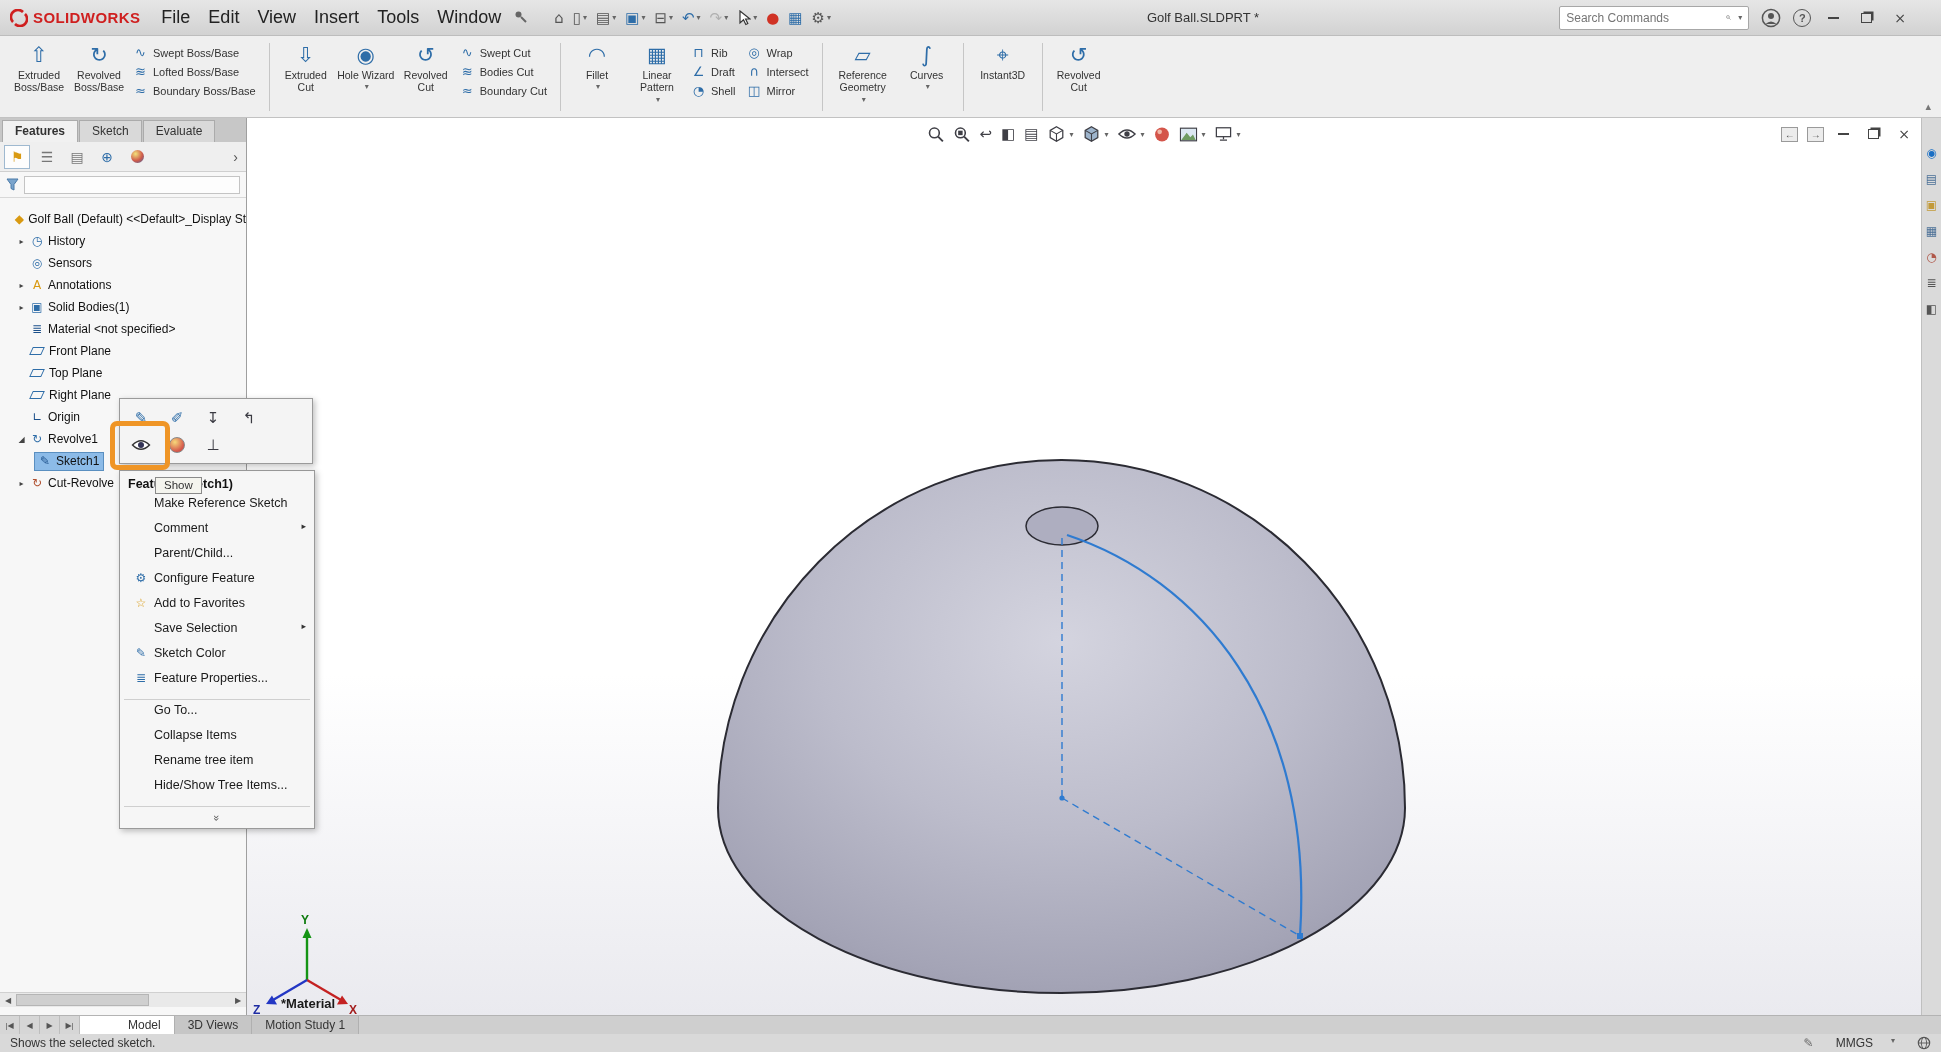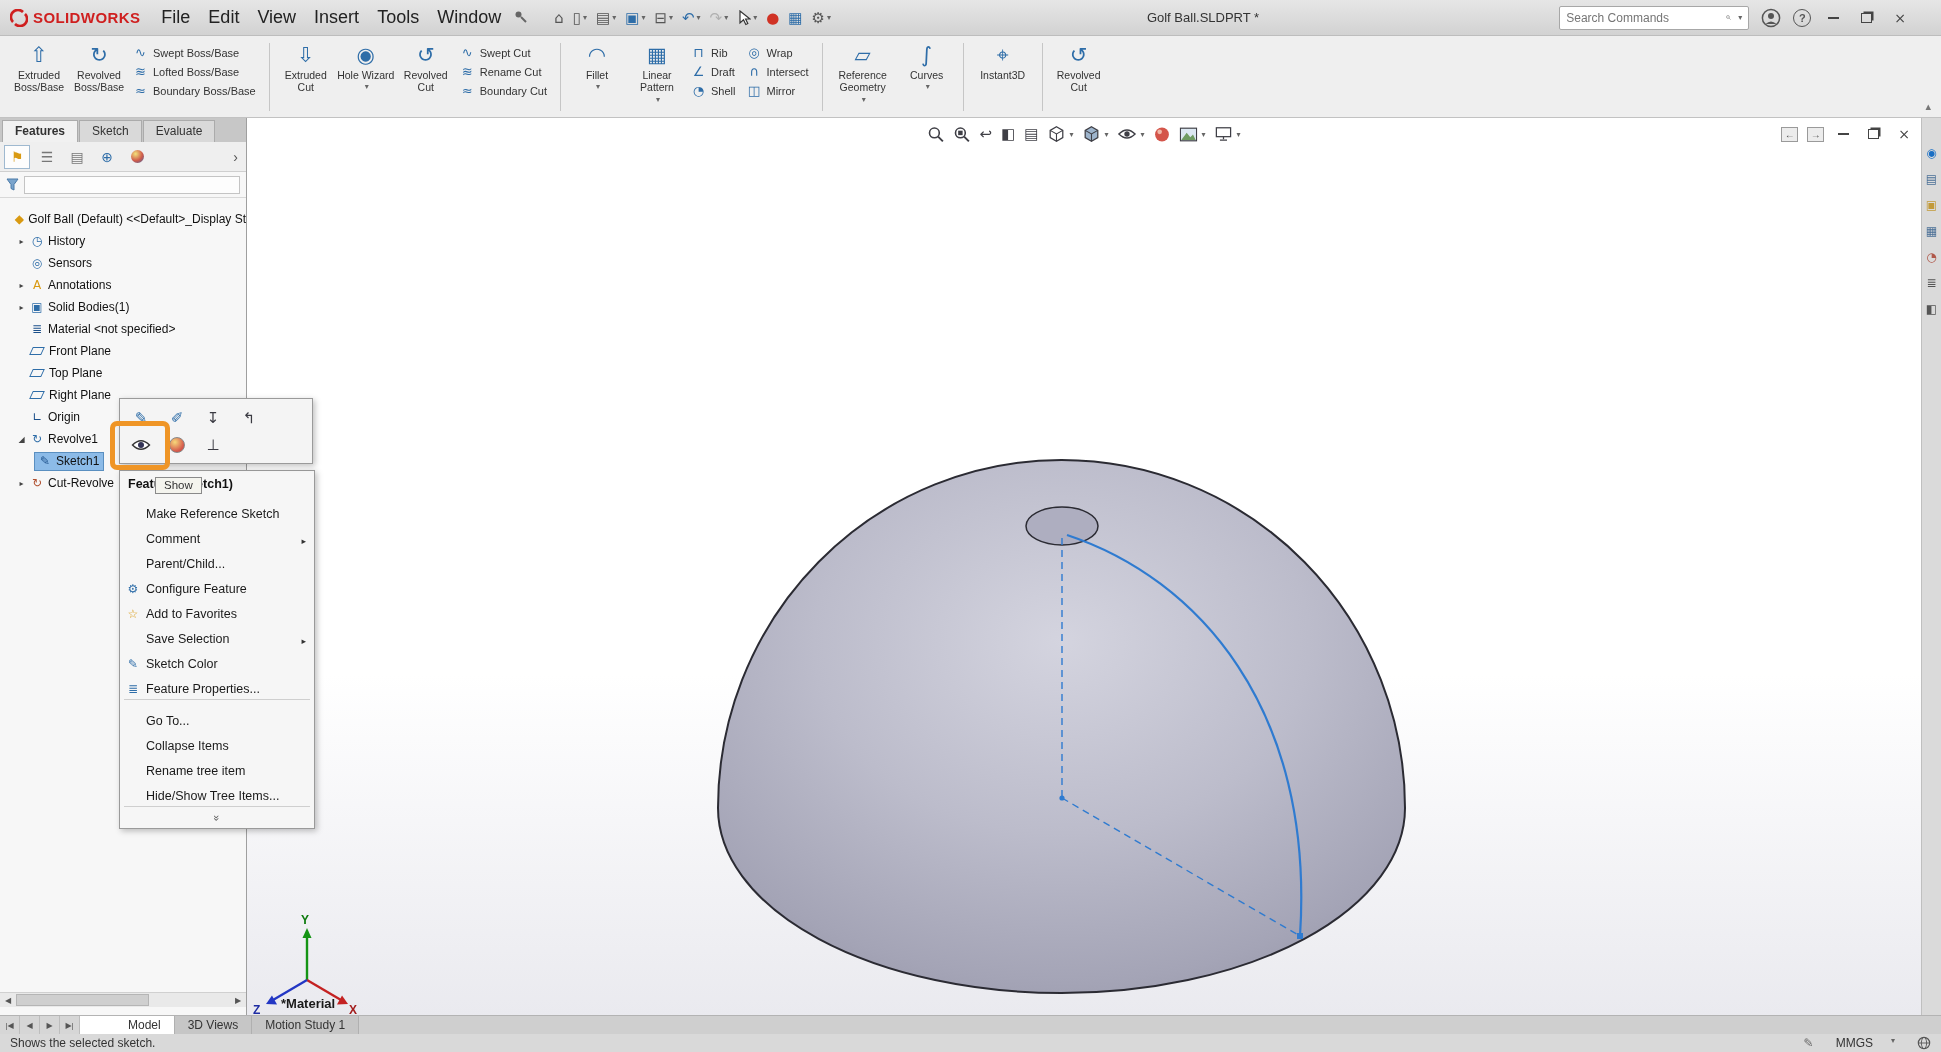--- a/index.html
+++ b/index.html
@@ -110,21 +110,21 @@
                  border:1px solid #9a9a9a; box-shadow:2px 2px 6px rgba(0,0,0,.25); z-index:55; padding:5px 10px; }
   .ctx-row { display:flex; align-items:center; gap:14px; height:27px; }
   .cticon { width:22px; height:22px; display:flex; align-items:center; justify-content:center; font-size:15px;
             color:#3a3a42; font-family:"DejaVu Sans", sans-serif; }
   .ball { width:16px; height:16px; border-radius:50%; background:radial-gradient(circle at 35% 30%, #f6d87a, #d4554a 70%); border:1px solid #888; }
   #orange-highlight { position:absolute; left:110px; top:421px; width:60px; height:49px; border:5px solid #ef9526;
                       border-radius:7px; z-index:65; }
   #ctx-menu { position:absolute; left:119px; top:470px; width:196px; background:#f6f6f6; border:1px solid #9a9a9a;
               box-shadow:2px 2px 6px rgba(0,0,0,.25); z-index:50; padding-bottom:2px; }
   .cm-header { font-weight:bold; font-size:12.5px; padding:6px 8px 5px 8px; color:#111; }
-  .cm-item { height:25px; display:flex; align-items:flex-end; font-size:12.5px; color:#1a1a1a; position:relative; }
+  .cm-item { height:25px; display:flex; align-items:flex-start; font-size:12.5px; color:#1a1a1a; position:relative;margin-left:8px; }
   .cm-ico { width:26px; text-align:center; font-size:12px; color:#2e6da8; font-family:"DejaVu Sans", sans-serif; }
   .cm-ico.gold { color:#d99a12; }
   .cm-sub { position:absolute; right:8px; font-size:9px; color:#333; }
   .cm-sep { height:1px; background:#cfcfcf; margin:3px 4px; }
   .cm-chevron { height:16px; display:flex; align-items:center; justify-content:center; color:#555; }
   .rot90 { display:inline-block; transform:rotate(90deg); font-size:11px; }
   #show-tooltip { position:absolute; left:155px; top:477px; background:#f4f4ee; border:1px solid #8a8a8a;
                   padding:1px 8px 2px; font-size:11.5px; color:#333; z-index:70; }
 </style>
 </head>
@@ -261,21 +261,21 @@
         <span class="ric">↺</span>
         <span class="rlbl">Revolved Cut</span>
       </div>
       <div class="rcol">
         <div class="rsmall">
             <span class="ric">∿</span>
             <span class="rlbl">Swept Cut</span>
           </div>
         <div class="rsmall">
             <span class="ric">≋</span>
-            <span class="rlbl">Rename Cut</span>
+            <span class="rlbl">Bodies Cut</span>
           </div>
         <div class="rsmall">
             <span class="ric">≈</span>
             <span class="rlbl">Boundary Cut</span>
           </div>
       </div>
     </div>
     <div class="rsep"></div>
     <div class="rgroup">
       <div class="rbig">

